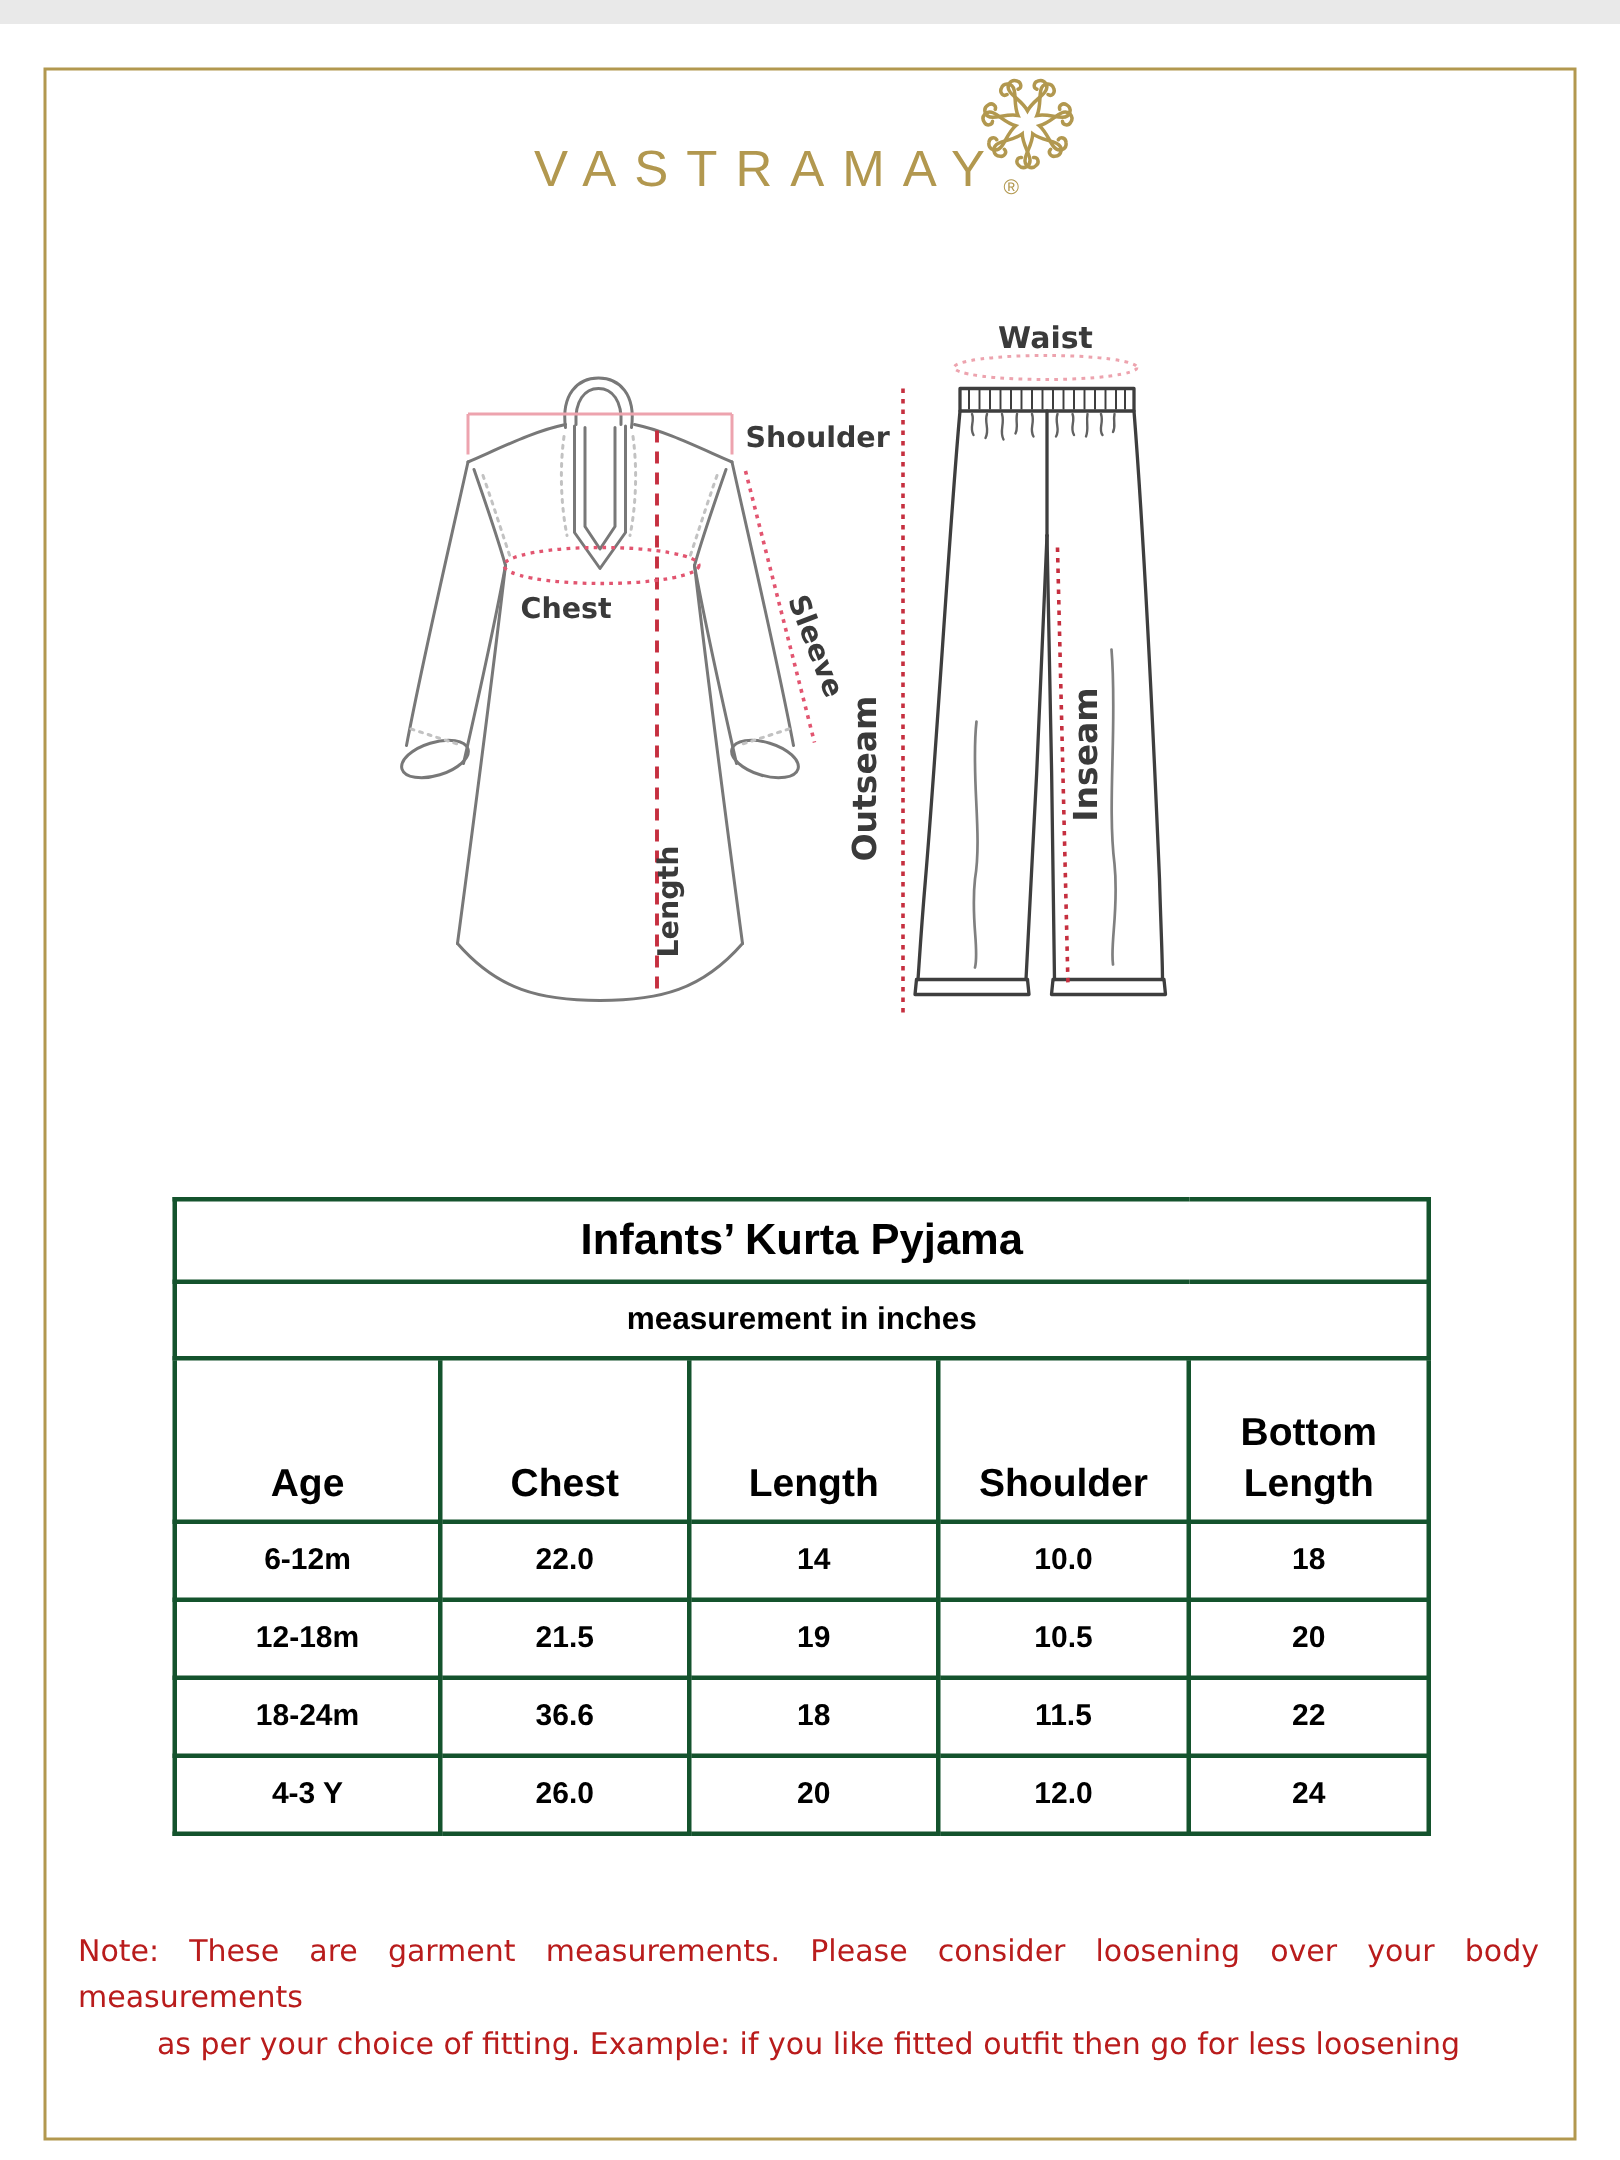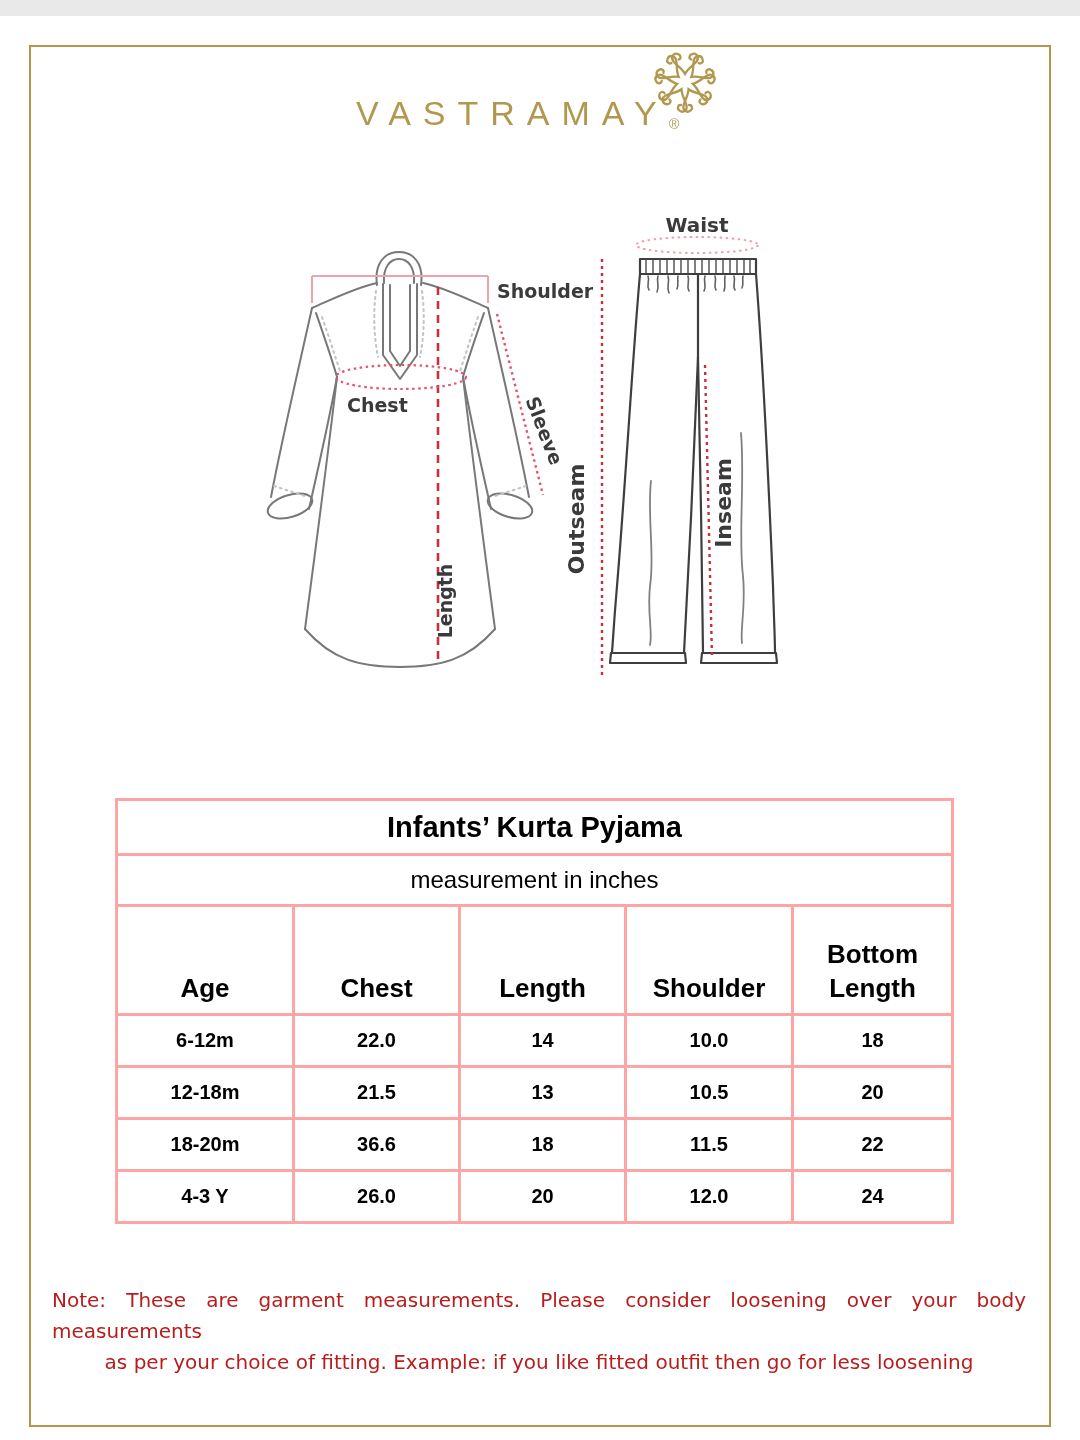--- a/index.html
+++ b/index.html
@@ -14,23 +14,23 @@
   .brand-reg{position:absolute;left:669px;top:100px;font-size:14px;color:#b2984f;}
   .brand-emblem{position:absolute;left:646px;top:30px;width:78px;height:72px;}
 
   
   .diagram-svg{position:absolute;left:210px;top:165px;width:680px;height:570px;}
   .dlabel{font-family:"DejaVu Sans",sans-serif;font-weight:bold;fill:#3a3a3a;}
 
   
   .size-table{position:absolute;left:115px;top:782px;width:836px;border-collapse:collapse;
         table-layout:fixed;color:#000;}
-  .size-table th,.size-table td{border:3px solid #fca5a5;text-align:center;padding:0;}
+  .size-table th,.size-table td{border:3px solid #14532d;text-align:center;padding:0;}
   .tbl-title-cell{height:52px;font-size:29px;font-weight:bold;}
-  .tbl-sub-cell{height:48px;font-size:24px;font-weight:normal;}
+  .tbl-sub-cell{height:48px;font-size:21px;font-weight:bold;}
   .tbl-head-row th{height:99px;font-size:26px;font-weight:bold;vertical-align:bottom;
         padding-bottom:7px;line-height:1.3;}
   .tbl-data-row td{height:49px;font-size:20px;font-weight:bold;}
 
   
   .note{position:absolute;left:52px;top:1269px;width:974px;
         font-family:"DejaVu Sans",sans-serif;font-size:20px;line-height:31px;color:#b91c1c;}
   .note-line1{text-align:justify;text-align-last:justify;}
   .note-line2{text-align:center;}
 </style>
@@ -163,26 +163,26 @@
       <tr class="tbl-data-row">
         <td>6-12m</td>
         <td>22.0</td>
         <td>14</td>
         <td>10.0</td>
         <td>18</td>
       </tr>
       <tr class="tbl-data-row">
         <td>12-18m</td>
         <td>21.5</td>
-        <td>13</td>
+        <td>19</td>
         <td>10.5</td>
         <td>20</td>
       </tr>
       <tr class="tbl-data-row">
-        <td>18-20m</td>
+        <td>18-24m</td>
         <td>36.6</td>
         <td>18</td>
         <td>11.5</td>
         <td>22</td>
       </tr>
       <tr class="tbl-data-row">
         <td>4-3 Y</td>
         <td>26.0</td>
         <td>20</td>
         <td>12.0</td>

